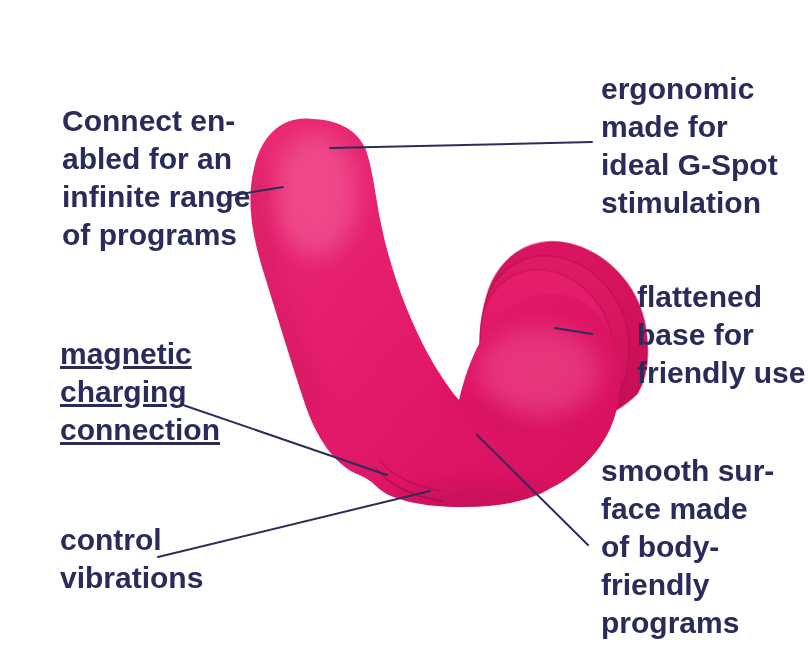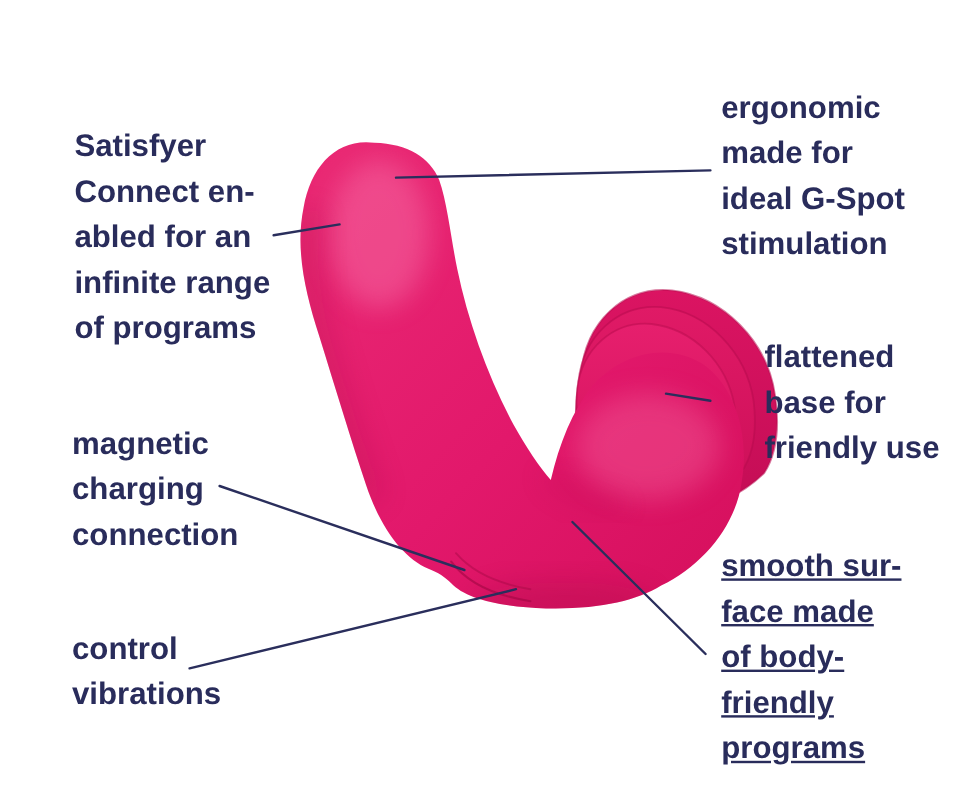--- a/index.html
+++ b/index.html
@@ -11,33 +11,33 @@
     overflow: hidden;
     font-family: "Liberation Sans", sans-serif;
   }
   .art {
     position: absolute;
     left: 0; top: 0;
   }
   .label {
     position: absolute;
     font-weight: 700;
-    font-size: 26px;
+    font-size: 30px;
     line-height: 38px;
     color: #292c5b;
     letter-spacing: 0px;
     white-space: nowrap;
   }
   .label .line { display: block; }
   #label-satisfyer { left: 62px;  top: 102px; }
   #label-ergonomic { left: 601px; top: 70px;  }
   #label-flattened { left: 637px; top: 278px; }
-  #label-magnetic  { left: 60px;  top: 350px; }
+  #label-magnetic  { left: 60px;  top: 335px; text-decoration: underline; }
   #label-control   { left: 60px;  top: 521px; }
-  #label-smooth    { left: 601px; top: 452px; text-decoration: underline; }
+  #label-smooth    { left: 601px; top: 452px; }
 </style>
 </head>
 <body>
 
 <div class="canvas">
 
   <svg class="art" width="810" height="668" viewBox="0 0 810 668">
     <defs>
       <linearGradient id="bodyGrad" x1="0" y1="0" x2="1" y2="1">
         <stop offset="0" stop-color="#ea2a74"></stop>
@@ -129,21 +129,20 @@
       <line x1="228" y1="196" x2="283" y2="187"></line>
       <line x1="330" y1="148" x2="592" y2="142"></line>
       <line x1="555" y1="328" x2="592" y2="334"></line>
       <line x1="183" y1="405" x2="387" y2="475"></line>
       <line x1="158" y1="557" x2="430" y2="491"></line>
       <line x1="477" y1="435" x2="588" y2="545"></line>
     </g>
   </svg>
 
   <div class="label" id="label-satisfyer">
-    <span class="line">Satisfyer</span>
     <span class="line">Connect en-</span>
     <span class="line">abled for an</span>
     <span class="line">infinite range</span>
     <span class="line">of programs</span>
   </div>
 
   <div class="label" id="label-ergonomic">
     <span class="line">ergonomic</span>
     <span class="line">made for</span>
     <span class="line">ideal G-Spot</span>

